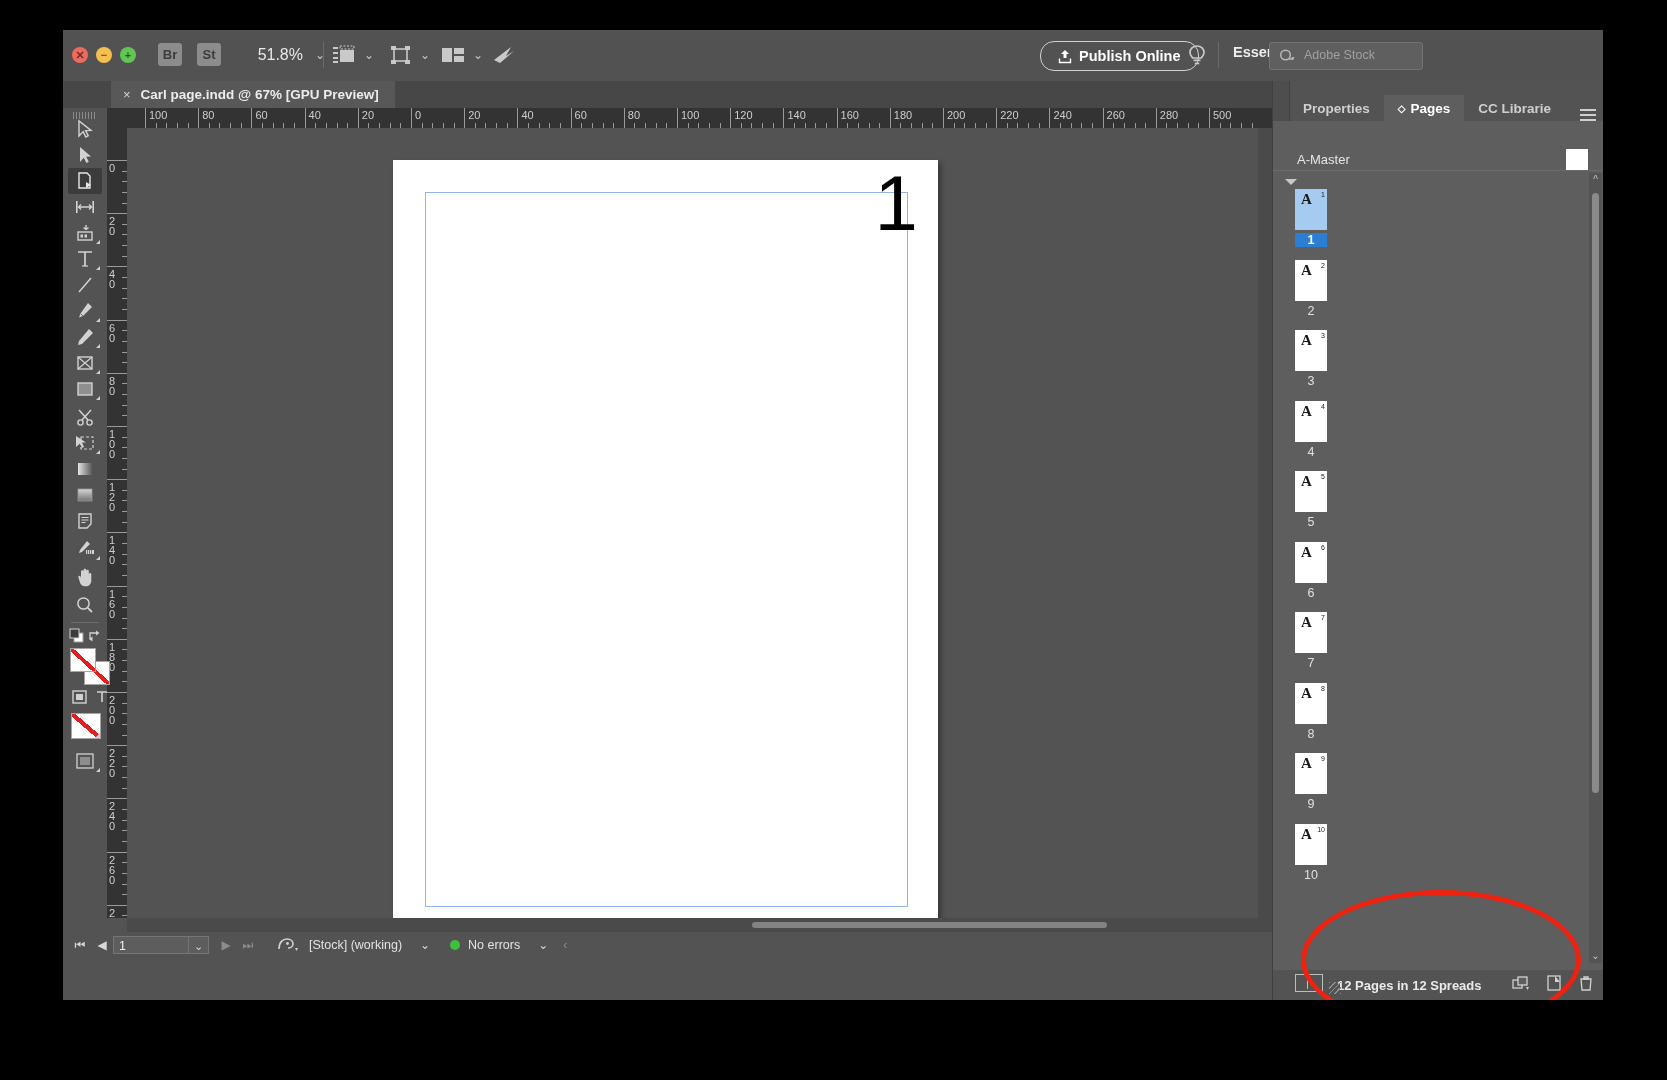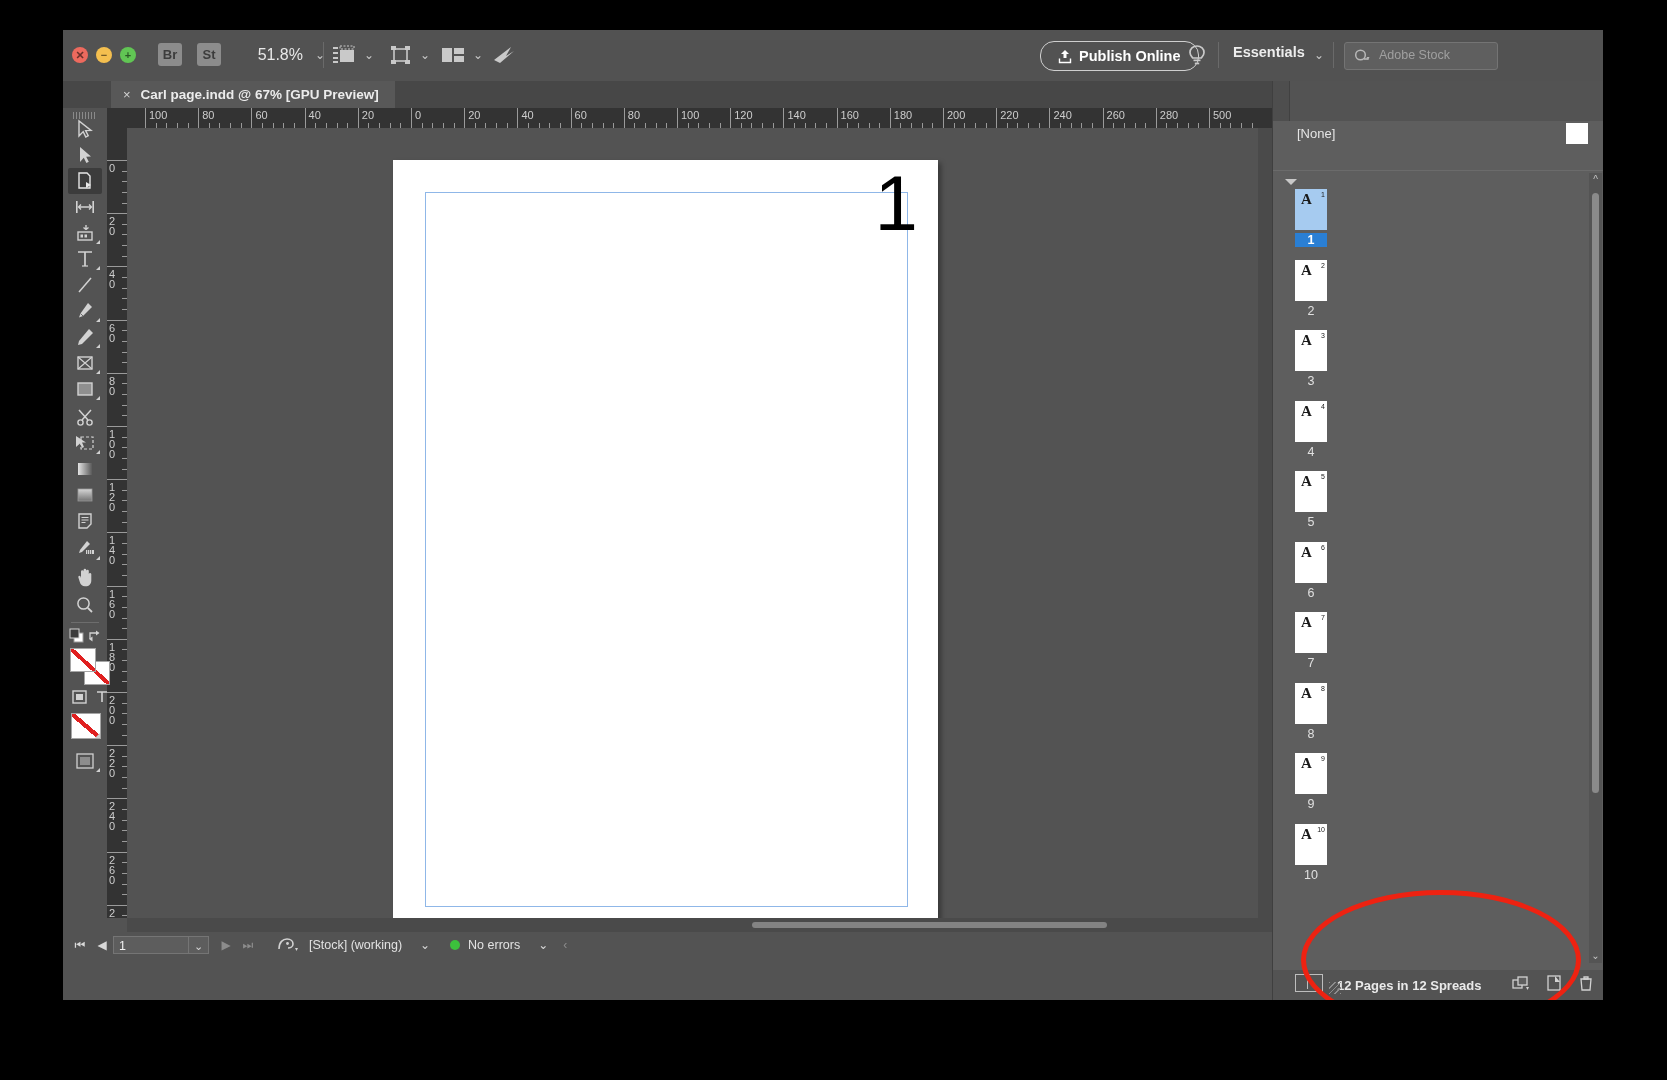--- a/index.html
+++ b/index.html
@@ -86,21 +86,21 @@
   }
   .bulb { position: absolute; left: 1123px; top: 13px; width: 22px; height: 26px; }
 
   .workspace {
     position: absolute; left: 1170px; top: 14px;
     color: #ededed; font-size: 14.5px; font-weight: bold;
   }
   #ws-chev { left: 1247px; top: 14px; }
 
   .stock {
-    position: absolute; left: 1281px; top: 12px;
+    position: absolute; left: 1206px; top: 12px;
     width: 152px; height: 26px;
     background: #5f5f5f; border: 1px solid #747474; border-radius: 3px;
   }
   .stock .ph {
     position: absolute; left: 34px; top: 5px;
     color: #a0a0a0; font-size: 12.5px;
   }
   .stock .mag { position: absolute; left: 8px; top: 5px; }
 
   
@@ -953,24 +953,41 @@
     <div class="nav-btn" style="margin-left:12px;">⌄</div>
     <div class="nav-btn dim">‹</div>
   </div>
 
   <div class="dock">
 
     <div class="dock-rail">
       <span class="rail-chev">›</span>
     </div>
 
+    <div class="dock-tabs">
+      <div class="dock-tab" style="margin-left:16px;">
+        <span>Properties</span>
+      </div>
+      <div class="dock-tab active">
+        <span style="font-size:10px;">◇</span>
+        <span>Pages</span>
+      </div>
+      <div class="dock-tab">
+        <span>CC Librarie</span>
+      </div>
+      <div class="dock-burger">
+          <i></i>
+          <i></i>
+          <i></i>
+        </div>
+    </div>
 
     <div class="masters">
-      <div class="master-row" style="top:0;">
-        <span class="name" style="margin-left:24px;">[None]</span>
+      <div class="master-row" style="top:26px;">
+        <span class="name" style="margin-left:24px;">A-Master</span>
         <span class="thumb"></span>
       </div>
       <div class="dock-divider" style="top:49px;"></div>
     </div>
 
     <div class="pages-area" id="pages-list">
         <div class="page-caret" style="top: 8px;"></div>
         <div class="page-item" style="top: 18px;">
           <div class="page-thumb selected">
             <span class="letter">A</span>

